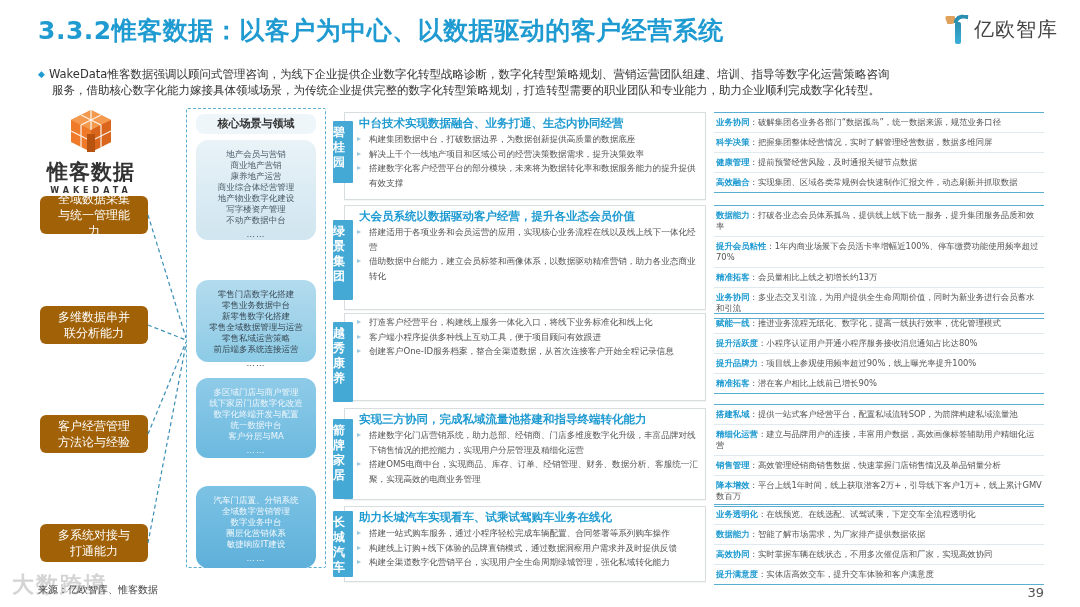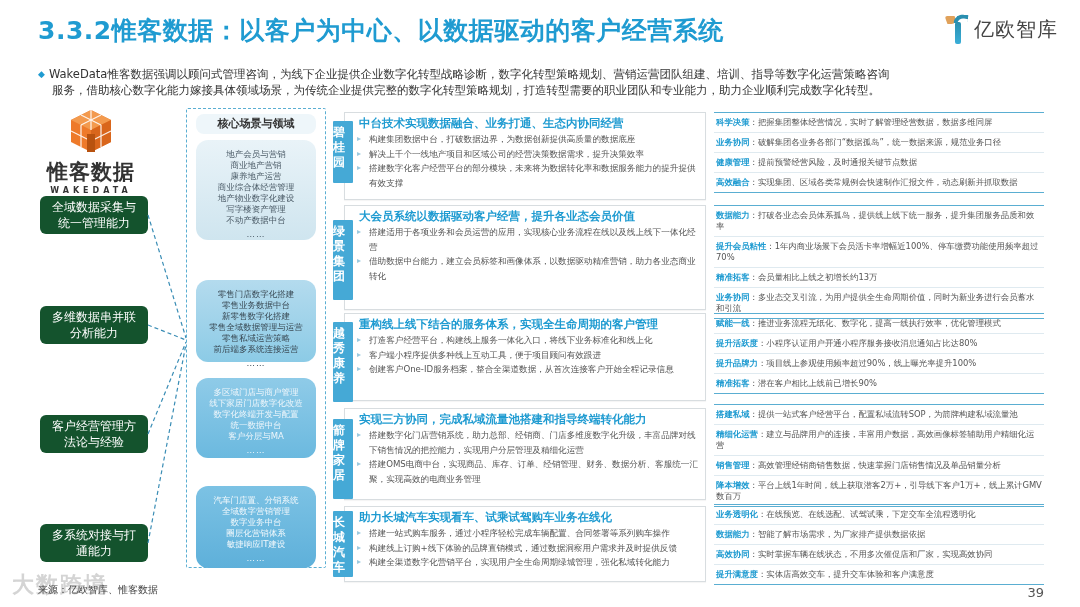--- a/index.html
+++ b/index.html
@@ -18,21 +18,21 @@
     .intro .bullet { color: #1f9bd1; font-size: 9px; margin-right: 4px; vertical-align: 1px; }
     .intro .line2 { padding-left: 14px; display: block; }
 
     
     .logo { position: absolute; left: 46px; top: 108px; width: 90px; text-align: center; }
     .cube { width: 48px; height: 46px; margin: 0 auto; position: relative; }
     .cube svg { width: 48px; height: 46px; }
     .logo .cn { font-size: 21px; font-weight: bold; color: #333; letter-spacing: 1px; margin-top: 4px; }
     .logo .en { font-size: 8px; color: #333; letter-spacing: 4px; font-weight: bold; }
 
-    .cap-box { position: absolute; left: 40px; width: 108px; height: 38px; background: #14532d; border-radius: 6px; color: #fff; font-size: 12px; line-height: 16px; text-align: center; display: flex; align-items: center; justify-content: center; padding: 0 8px; }
+    .cap-box { position: absolute; left: 40px; width: 108px; height: 38px; background: #a16207; border-radius: 6px; color: #fff; font-size: 12px; line-height: 16px; text-align: center; display: flex; align-items: center; justify-content: center; padding: 0 14px; }
 
     
     .connectors { position: absolute; left: 0; top: 0; width: 1080px; height: 607px; pointer-events: none; }
 
     
     .mid-panel { position: absolute; left: 186px; top: 108px; width: 140px; height: 460px; border: 1.5px dashed #5aaed2; border-radius: 2px; }
     .mid-header { position: absolute; left: 196px; top: 114px; width: 120px; height: 20px; background: #eef6fa; border-radius: 8px; color: #333; font-size: 11px; font-weight: bold; text-align: center; line-height: 20px; }
     .scene { position: absolute; left: 196px; width: 120px; border-radius: 12px; font-size: 8.5px; line-height: 11px; text-align: center; padding: 9px 3px; color: #4a5a66; }
     .scene.s1 { top: 140px; height: 100px; background: linear-gradient(#e9f3f8, #cfe5ef); }
     .scene.s2 { top: 280px; height: 82px; background: linear-gradient(#b4dbee, #8ccbe6); color: #3a4a55; }
@@ -154,22 +154,22 @@
 <div class="case" style="top:112px; height:88px;">
   <div class="case-tag" style="height:62px;">碧桂园</div>
   <div class="case-title">中台技术实现数据融合、业务打通、生态内协同经营</div>
   <ul>
     <li>构建集团数据中台，打破数据边界，为数据创新提供高质量的数据底座</li>
     <li>解决上千个一线地产项目和区域公司的经营决策数据需求，提升决策效率</li>
     <li>搭建数字化客户经营平台的部分模块，未来将为数据转化率和数据服务能力的提升提供有效支撑</li>
   </ul>
 </div>
 <div class="result" style="top:112px;">
+  <div class="row"><span class="k">业务协同</span><span>：破解集团各业务各部门“数据孤岛”，统一数据来源，规范业务口径</span></div>
   <div class="row"><span class="k">科学决策</span><span>：把握集团整体经营情况，实时了解管理经营数据，数据多维同屏</span></div>
-  <div class="row"><span class="k">业务协同</span><span>：破解集团各业务各部门“数据孤岛”，统一数据来源，规范业务口径</span></div>
   <div class="row"><span class="k">健康管理</span><span>：提前预警经营风险，及时通报关键节点数据</span></div>
   <div class="row"><span class="k">高效融合</span><span>：实现集团、区域各类常规例会快速制作汇报文件，动态刷新并抓取数据</span></div>
 </div>
 
 <div class="case" style="top:205px; height:105px;">
   <div class="case-tag" style="height:80px; top:14px;">绿景集团</div>
   <div class="case-title">大会员系统以数据驱动客户经营，提升各业态会员价值</div>
   <ul>
     <li>搭建适用于各项业务和会员运营的应用，实现核心业务流程在线以及线上线下一体化经营</li>
     <li>借助数据中台能力，建立会员标签和画像体系，以数据驱动精准营销，助力各业态商业转化</li>
@@ -177,21 +177,20 @@
 </div>
 <div class="result" style="top:205px;">
   <div class="row"><span class="k">数据能力</span><span>：打破各业态会员体系孤岛，提供线上线下统一服务，提升集团服务品质和效率</span></div>
   <div class="row"><span class="k">提升会员粘性</span><span>：1年内商业场景下会员活卡率增幅近100%、停车缴费功能使用频率超过70%</span></div>
   <div class="row"><span class="k">精准拓客</span><span>：会员量相比上线之初增长约13万</span></div>
   <div class="row"><span class="k">业务协同</span><span>：多业态交叉引流，为用户提供全生命周期价值，同时为新业务进行会员蓄水和引流</span></div>
 </div>
 
 <div class="case" style="top:313px; height:88px;">
   <div class="case-tag" style="height:80px; top:8px;">越秀康养</div>
-  <div class="case-title">重构线上线下结合的服务体系，实现全生命周期的客户管理</div>
   <ul>
     <li>打造客户经营平台，构建线上服务一体化入口，将线下业务标准化和线上化</li>
     <li>客户端小程序提供多种线上互动工具，便于项目顾问有效跟进</li>
     <li>创建客户One-ID服务档案，整合全渠道数据，从首次连接客户开始全程记录信息</li>
   </ul>
 </div>
 <div class="result" style="top:313px;">
   <div class="row"><span class="k">赋能一线</span><span>：推进业务流程无纸化、数字化，提高一线执行效率，优化管理模式</span></div>
   <div class="row"><span class="k">提升活跃度</span><span>：小程序认证用户开通小程序服务接收消息通知占比达80%</span></div>
   <div class="row"><span class="k">提升品牌力</span><span>：项目线上参观使用频率超过90%，线上曝光率提升100%</span></div>

